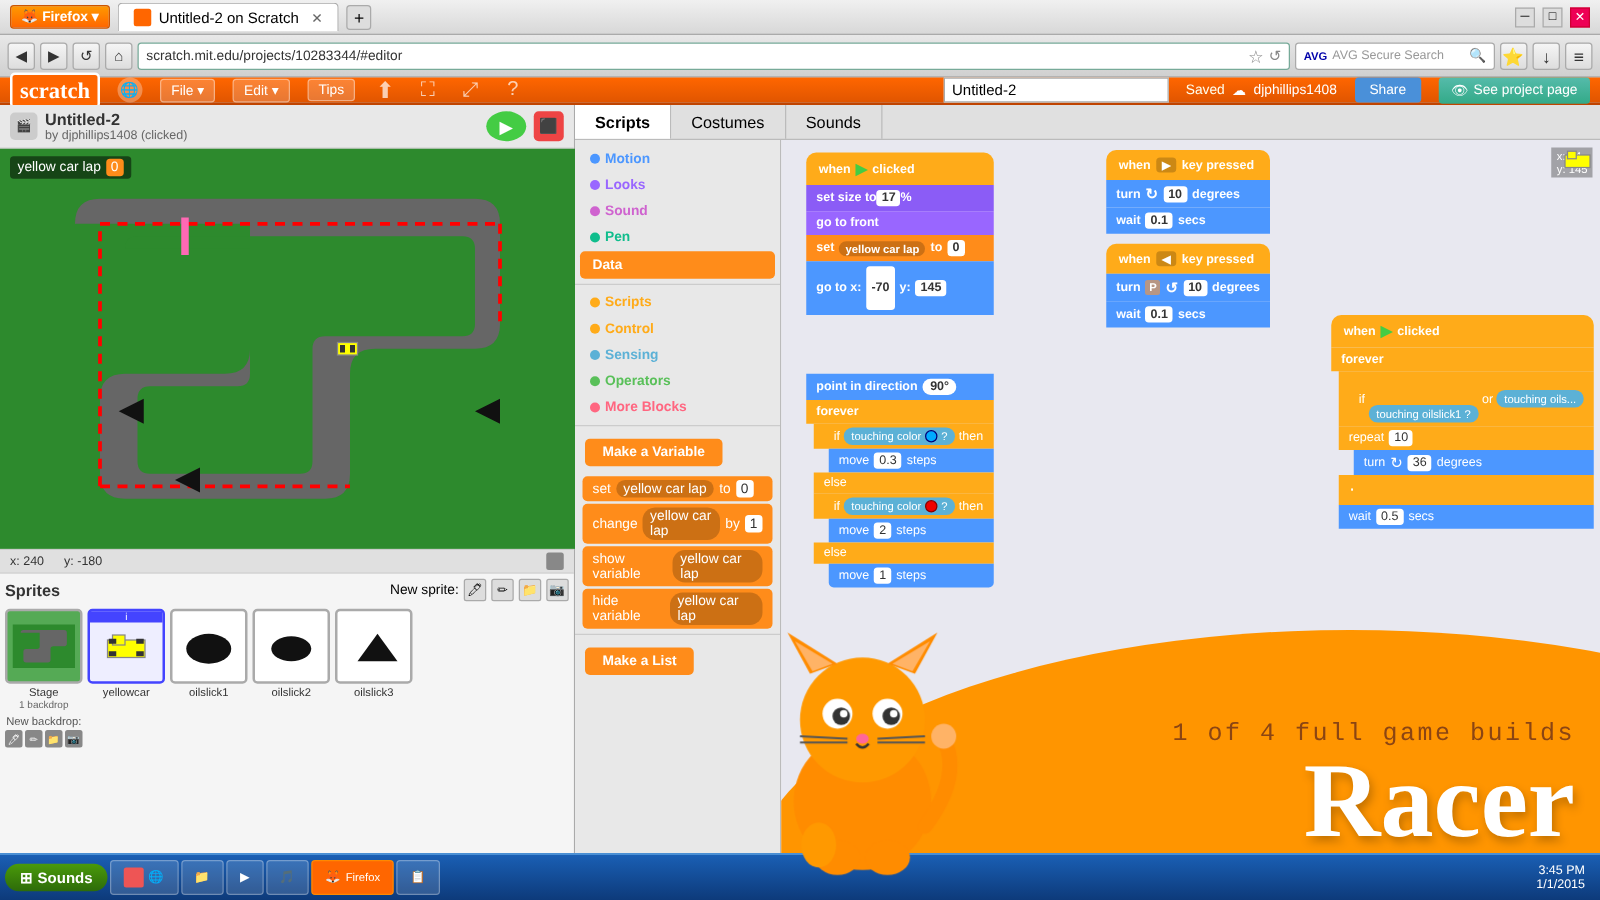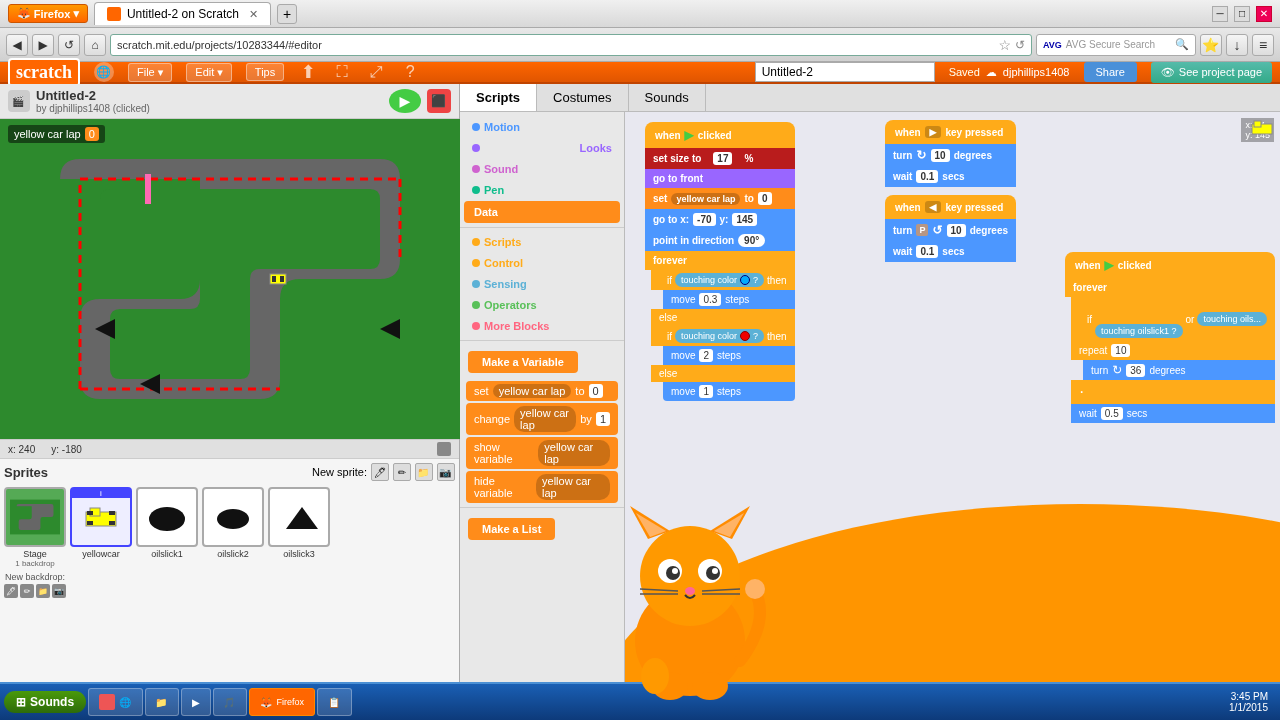--- a/index.html
+++ b/index.html
@@ -63,21 +63,21 @@
     .scripts-area { flex: 1; display: flex; flex-direction: column; background: #f0f0f0; }
     .scripts-tabs { display: flex; background: #e0e0e0; border-bottom: 1px solid #bbb; }
     .script-tab { padding: 6px 16px; font-size: 13px; cursor: pointer; border-right: 1px solid #bbb; }
     .script-tab.active { background: white; font-weight: bold; }
     .scripts-body { display: flex; flex: 1; }
 
     
     .blocks-palette { width: 165px; background: #e8e8e8; border-right: 1px solid #bbb; overflow-y: auto; padding: 4px 0; }
     .block-category { padding: 4px 8px; font-size: 11px; cursor: pointer; border-radius: 3px; margin: 1px 4px; display: flex; align-items: center; gap: 4px; }
     .block-category.motion { color: #4C97FF; font-weight: bold; }
-    .block-category.looks { color: #9966FF; font-weight: bold; justify-content: space-between; }
+    .block-category.looks { color: #9966FF; font-weight: bold; }
     .block-category.sound { color: #CF63CF; font-weight: bold; }
     .block-category.pen { color: #0fBD8C; font-weight: bold; }
     .block-category.data { background: #FF8C1A; color: white; font-weight: bold; border-radius: 4px; padding: 5px 10px; }
     .block-category.events { color: #FFAB19; font-weight: bold; }
     .block-category.control { color: #FFAB19; font-weight: bold; }
     .block-category.sensing { color: #5CB1D6; font-weight: bold; }
     .block-category.operators { color: #59C059; font-weight: bold; }
     .block-category.more { color: #FF6680; font-weight: bold; }
     .dot { width: 8px; height: 8px; border-radius: 50%; display: inline-block; }
 
@@ -388,41 +388,41 @@
 
       <div class="scripts-canvas">
 
         <div style="position:absolute;left:20px;top:10px;">
 
           <div style="background:#FFAB19;border-radius:8px 8px 0 0;padding:6px 10px;display:flex;align-items:center;gap:4px;color:white;font-size:10px;font-weight:bold;">
             <span>when</span>
             <span style="color:#4c4;font-size:12px;">▶</span>
             <span>clicked</span>
           </div>
-          <div style="background:#b91c1c;padding:4px 8px;color:white;font-size:10px;font-weight:bold;display:flex;align-items:center;gap:12px;">
+          <div style="background:#8b5cf6;padding:4px 8px;color:white;font-size:10px;font-weight:bold;display:flex;align-items:center;gap:0;">
             <span>set size to</span>
             <span style="background:white;color:#333;border-radius:3px;padding:1px 4px;">17</span>
             <span>%</span>
           </div>
           <div style="background:#9966FF;padding:4px 8px;color:white;font-size:10px;font-weight:bold;display:flex;align-items:center;gap:4px;">
             <span>go to front</span>
           </div>
           <div style="background:#FF8C1A;padding:4px 8px;color:white;font-size:10px;font-weight:bold;display:flex;align-items:center;gap:4px;">
             <span>set</span>
             <span style="background:rgba(0,0,0,0.2);border-radius:10px;padding:1px 5px;font-size:9px;">yellow car lap</span>
             <span>to</span>
             <span style="background:white;color:#333;border-radius:3px;padding:1px 4px;">0</span>
           </div>
           <div style="background:#4C97FF;padding:4px 8px;color:white;font-size:10px;font-weight:bold;display:flex;align-items:center;gap:4px;">
             <span>go to x:</span>
-            <span style="background:white;color:#333;border-radius:3px;padding:1px 4px;">-70</span>
+            <span style="background:white;color:#333;border-radius:3px;padding:12px 4px;">-70</span>
             <span>y:</span>
             <span style="background:white;color:#333;border-radius:3px;padding:1px 4px;">145</span>
           </div>
-          <div style="background:#4C97FF;padding:4px 8px;color:white;font-size:10px;font-weight:bold;display:flex;align-items:center;gap:4px;">
+          <div style="background:#4C97FF;padding:4px 8px;color:white;font-size:10px;font-weight:bold;display:flex;align-items:center;gap:4px;margin-top:47px;">
             <span>point in direction</span>
             <span style="background:white;color:#333;border-radius:10px;padding:1px 6px;">90°</span>
           </div>
 
           <div style="background:#FFAB19;padding:4px 8px;color:white;font-size:10px;font-weight:bold;border-radius:0 0 0 0;">
             <span>forever</span>
           </div>
 
           <div style="background:#FFAB19;padding:3px 8px 3px 16px;color:white;font-size:10px;margin-left:6px;display:flex;align-items:center;gap:3px;">
             <span>if</span>
@@ -581,20 +581,24 @@
 
               <ellipse cx="60" cy="185" rx="18" ry="14" fill="#FF8C00"></ellipse>
               <ellipse cx="100" cy="185" rx="18" ry="14" fill="#FF8C00"></ellipse>
               <ellipse cx="45" cy="175" rx="14" ry="18" fill="#FF9900"></ellipse>
 
               <path d="M130,160 Q160,120 145,90" stroke="#FF8C00" stroke-width="12" fill="none" stroke-linecap="round"></path>
               <circle cx="145" cy="88" r="10" fill="#FFB366"></circle>
             </svg>
           </div>
 
+          <div style="position:absolute;right:20px;bottom:20px;text-align:right;z-index:2;">
+            <div style="font-family:'Courier New',monospace;font-size:20px;color:#8B4513;font-weight:normal;letter-spacing:2px;">1 of 4 full game builds</div>
+            <div style="font-family:Georgia,serif;font-size:85px;color:white;font-weight:bold;text-shadow:2px 4px 8px rgba(0,0,0,0.25);line-height:1;">Racer</div>
+          </div>
         </div>
       </div>
     </div>
   </div>
 </div>
 
 <div class="taskbar">
   <button class="taskbar-start">
     <span>⊞</span>
     <span>Sounds</span>

